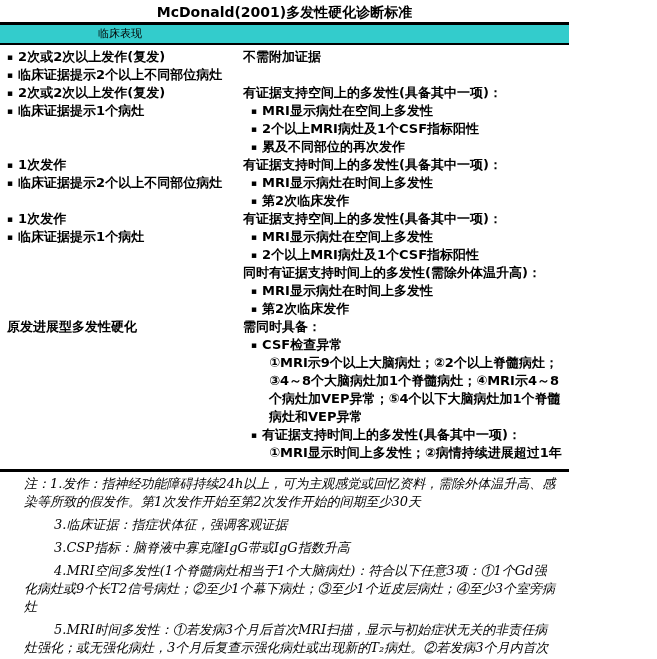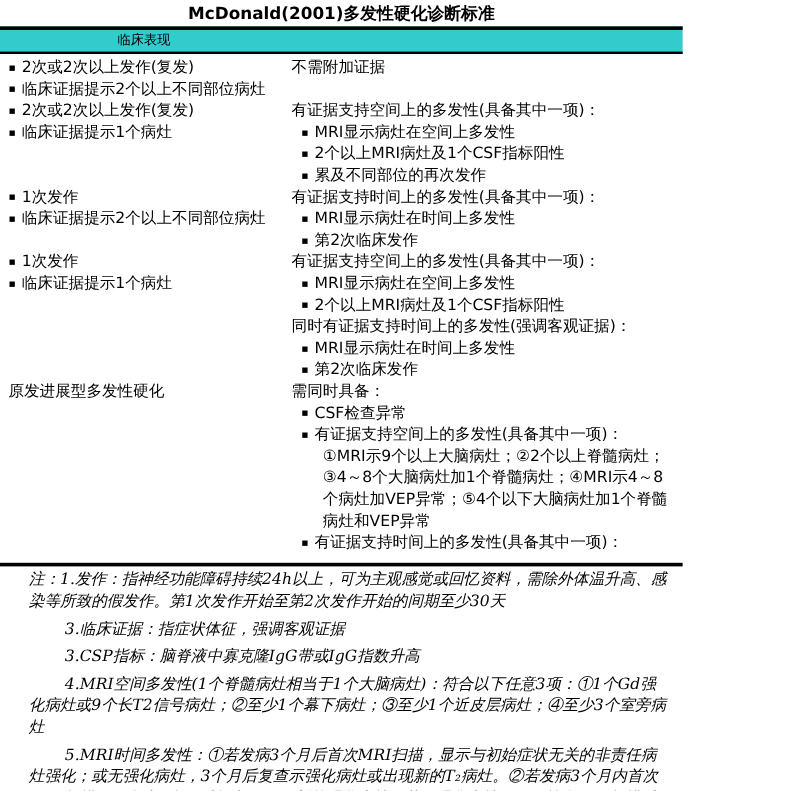--- a/index.html
+++ b/index.html
@@ -29,21 +29,21 @@
     line-height:17px;
     padding:0 0 1px 0;
   }
   .th-left{width:240px;}
   .th-right{flex:1;}
   .tbody{
     padding:3px 0 4px 0;
     font-size:13px;
   }
   .row{display:flex;}
-  .cell{box-sizing:border-box;}
+  .cell{box-sizing:border-box;font-weight:bold;}
   .cl{width:240px;padding-left:7px;}
   .cr{flex:1;padding-left:3px;padding-right:4px;}
   .ln{line-height:18px;}
   .cr .b{padding-left:8px;}
   .cr .i{padding-left:26px;}
   .blt{
     display:inline-block;
     font-size:9px;
     margin-right:5px;
     vertical-align:1px;
@@ -112,36 +112,36 @@
 
     <div class="row">
       <div class="cell cl">
         <div class="ln"><span class="blt">▪</span><span>1次发作</span></div>
         <div class="ln"><span class="blt">▪</span><span>临床证据提示1个病灶</span></div>
       </div>
       <div class="cell cr">
         <div class="ln p"><span>有证据支持空间上的多发性(具备其中一项)：</span></div>
         <div class="ln b"><span class="blt">▪</span><span>MRI显示病灶在空间上多发性</span></div>
         <div class="ln b"><span class="blt">▪</span><span>2个以上MRI病灶及1个CSF指标阳性</span></div>
-        <div class="ln p"><span>同时有证据支持时间上的多发性(强调客观证据)：</span></div>
+        <div class="ln p"><span>同时有证据支持时间上的多发性(需除外体温升高)：</span></div>
         <div class="ln b"><span class="blt">▪</span><span>MRI显示病灶在时间上多发性</span></div>
         <div class="ln b"><span class="blt">▪</span><span>第2次临床发作</span></div>
       </div>
     </div>
 
     <div class="row">
       <div class="cell cl">
         <div class="ln"><span>原发进展型多发性硬化</span></div>
       </div>
       <div class="cell cr">
         <div class="ln p"><span>需同时具备：</span></div>
         <div class="ln b"><span class="blt">▪</span><span>CSF检查异常</span></div>
-        <div class="ln b"><span class="blt">▪</span><span>有证据支持空间上的多发性(具备其中一项)：</span></div>
         <div class="ln i"><span>①MRI示9个以上大脑病灶；②2个以上脊髓病灶；③4～8个大脑病灶加1个脊髓病灶；④MRI示4～8个病灶加VEP异常；⑤4个以下大脑病灶加1个脊髓病灶和VEP异常</span></div>
         <div class="ln b"><span class="blt">▪</span><span>有证据支持时间上的多发性(具备其中一项)：</span></div>
+        <div class="ln i"><span>①MRI显示时间上多发性；②病情持续进展超过1年</span></div>
       </div>
     </div>
 
   </div>
 
   <div class="notes">
     <div class="note">注：1.发作：指神经功能障碍持续24h以上，可为主观感觉或回忆资料，需除外体温升高、感染等所致的假发作。第1次发作开始至第2次发作开始的间期至少30天</div>
     <div class="note ind">3.临床证据：指症状体征，强调客观证据</div>
     <div class="note ind">3.CSP指标：脑脊液中寡克隆IgG带或IgG指数升高</div>
     <div class="note ind">4.MRI空间多发性(1个脊髓病灶相当于1个大脑病灶)：符合以下任意3项：①1个Gd强化病灶或9个长T2信号病灶；②至少1个幕下病灶；③至少1个近皮层病灶；④至少3个室旁病灶</div>

